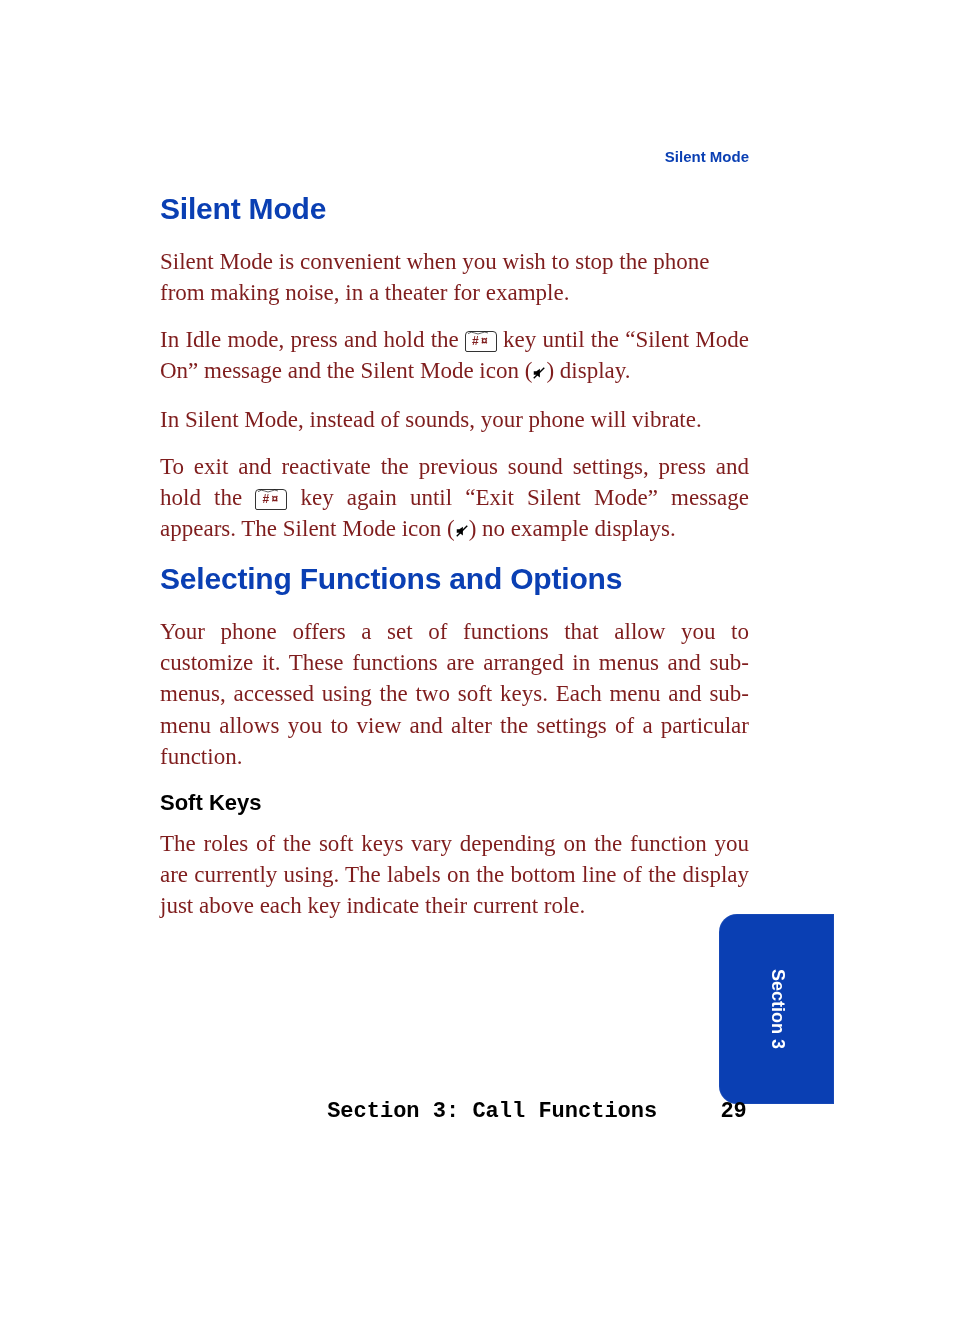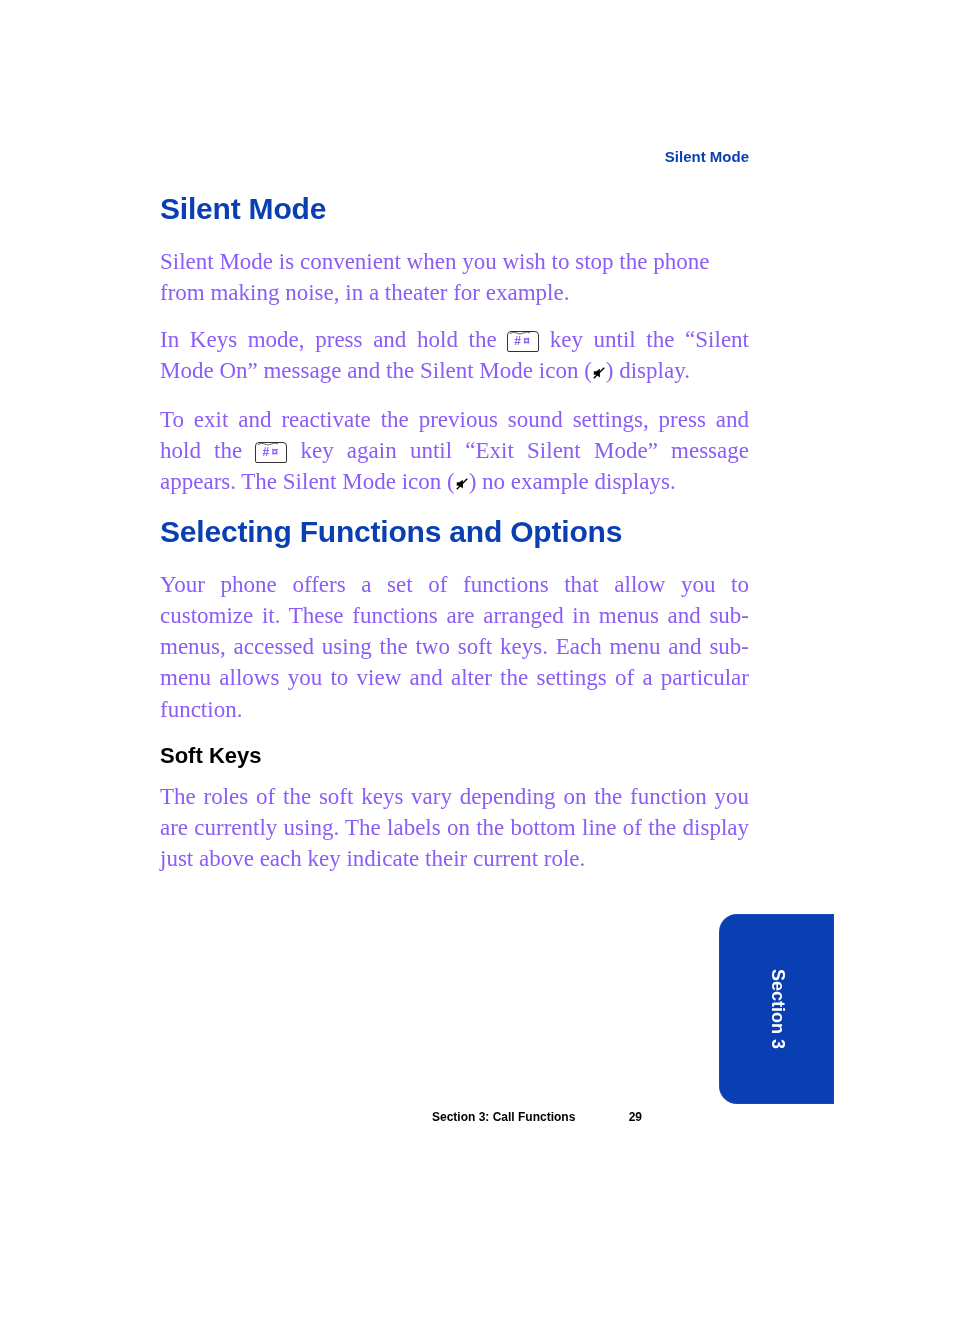--- a/index.html
+++ b/index.html
@@ -36,21 +36,21 @@
     font-weight: 700;
     color: #0a3fb3;
     font-size: 30px;
     margin: 0 0 20px 0;
     letter-spacing: -0.2px;
   }
   p.body {
     font-size: 23px;
     line-height: 1.35;
     margin: 0 0 16px 0;
-    color: #8b5cf6;
+    color: #7f1d1d;
   }
   p.body.tight {
     text-align: justify;
     text-justify: inter-word;
   }
   h2.black {
     font-family: Liberation Sans, sans-serif;
     font-weight: 700;
     font-size: 22px;
     margin: 18px 0 12px 0;
@@ -82,23 +82,23 @@
     height: 4px;
   }
   .mute-icon {
     display:inline-block;
     vertical-align: -2px;
   }
   .footer-section {
     position: absolute;
     bottom: 195px;
     width: 100%;
-    font-family: Liberation Sans, sans-serif;
+    font-family: Liberation Mono, monospace;
     font-weight: 700;
-    font-size: 12px;
+    font-size: 22px;
     text-align: center;
   }
   .footer-section .sec {
     display:inline-block;
     margin-left: 120px;
   }
   .footer-section .pg {
     display:inline-block;
     margin-left: 50px;
   }
@@ -131,28 +131,29 @@
 <div class="page">
 
   <div class="header-label">Silent Mode</div>
 
   <div class="content">
     <h1 class="blue">Silent Mode</h1>
 
     <p class="body">Silent Mode is convenient when you wish to stop the phone from making noise, in a theater for example.</p>
 
     <p class="body tight">
-      <span>In Keys mode, press and hold the </span><span class="keycap"><svg class="squiggle" viewBox="0 0 30 6" preserveAspectRatio="none">
+      <span>In Idle mode, press and hold the </span><span class="keycap"><svg class="squiggle" viewBox="0 0 30 6" preserveAspectRatio="none">
             <path d="M0 4 Q5 0 10 3 T20 3 T30 3" fill="none" stroke="#000" stroke-width="0.9"></path>
           </svg><span class="sharp"># ¤</span></span><span> key until the “Silent Mode On” message and the Silent Mode icon (</span><span class="mute-icon"><svg width="14" height="14" viewBox="0 0 16 16">
             <path d="M2 6h3l4-3v10l-4-3H2z" fill="#000"></path>
             <line x1="2" y1="14" x2="14" y2="2" stroke="#000" stroke-width="1.6"></line>
           </svg></span><span>) display.</span>
     </p>
 
+    <p class="body">In Silent Mode, instead of sounds, your phone will vibrate.</p>
 
     <p class="body tight">
       <span>To exit and reactivate the previous sound settings, press and hold the </span><span class="keycap"><svg class="squiggle" viewBox="0 0 30 6" preserveAspectRatio="none">
             <path d="M0 4 Q5 0 10 3 T20 3 T30 3" fill="none" stroke="#000" stroke-width="0.9"></path>
           </svg><span class="sharp"># ¤</span></span><span> key again until “Exit Silent Mode” message appears. The Silent Mode icon (</span><span class="mute-icon"><svg width="14" height="14" viewBox="0 0 16 16">
             <path d="M2 6h3l4-3v10l-4-3H2z" fill="#000"></path>
             <line x1="2" y1="14" x2="14" y2="2" stroke="#000" stroke-width="1.6"></line>
           </svg></span><span>) no example displays.</span>
     </p>
 

